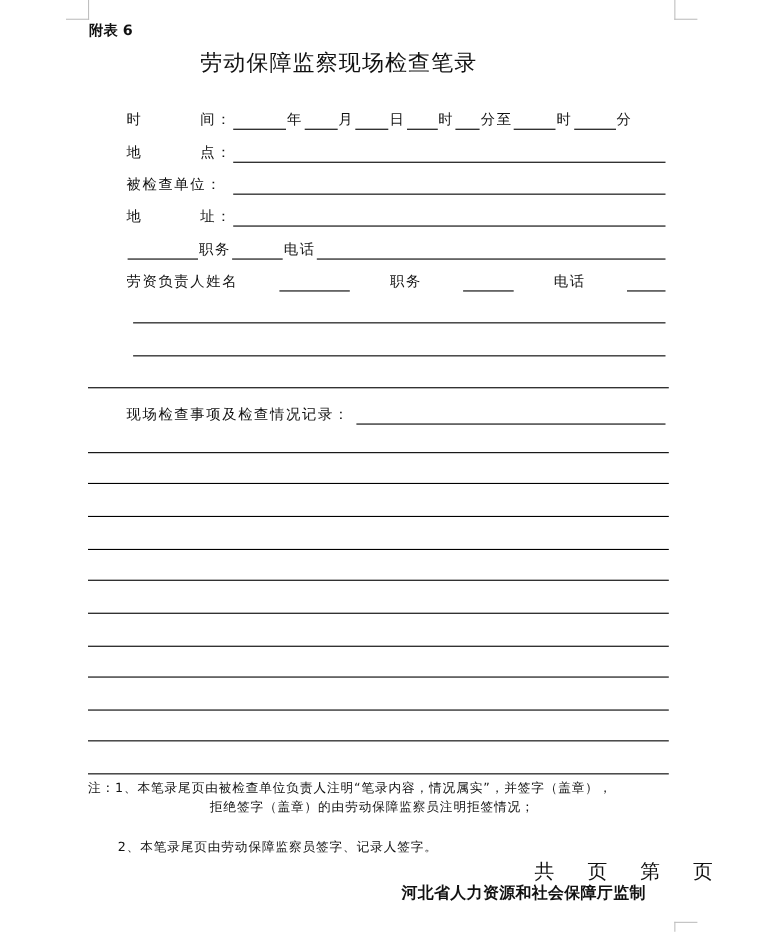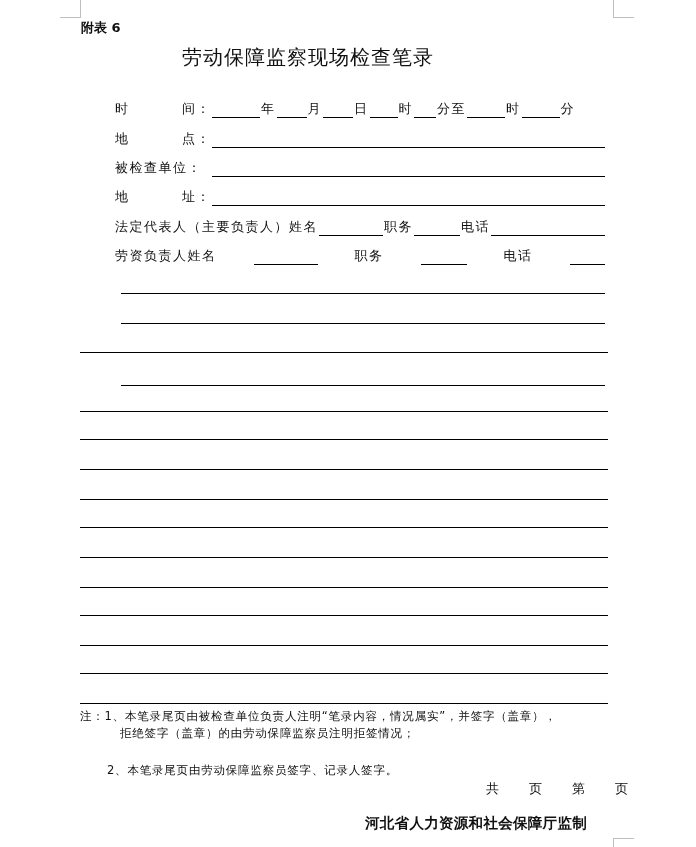--- a/index.html
+++ b/index.html
@@ -11,25 +11,25 @@
   .corner.br { left:613px; top:838px; border-width:1px 0 0 1px; height:9px; }
   .annex { position:absolute; left:81px; top:19px; font-size:13px; font-weight:bold; }
   .title { position:absolute; left:0; width:616px; top:44px; text-align:center; font-size:20px; letter-spacing:1px; }
   .row { position:absolute; left:115px; right:90px; display:flex; align-items:flex-end; font-size:13px; letter-spacing:1.5px; height:20px; }
   .lbl { white-space:nowrap; }
   .blank { border-bottom:1px solid #000; height:14px; margin:0 1px; }
   .fill { flex:1; }
   .spread { display:inline-flex; justify-content:space-between; }
   .rule { position:absolute; left:80px; width:528px; border-top:1.3px solid #000; }
   .notes { position:absolute; left:80px; top:708px; font-size:11.5px; line-height:17px; letter-spacing:0.8px; }
-  .notes .ind1 { padding-left:40px; }
+  .notes .ind1 { padding-left:40px;text-align:center; }
   .notes .ind2 { padding-left:27px;margin-top:20px; }
-  .pager { position:absolute; left:486px; top:780px; font-size:13px; }
+  .pager { position:absolute; left:486px; top:780px; font-size:18px; }
   .pager span { margin-right:30px; }
-  .issuer { position:absolute; left:365px; top:802px; font-size:14.5px; font-weight:bold; letter-spacing:0.3px;margin-top:12px; }
+  .issuer { position:absolute; left:365px; top:802px; font-size:14.5px; font-weight:bold; letter-spacing:0.3px; }
 </style>
 </head>
 <body>
 
 <div class="corner tl"></div>
 <div class="corner tr"></div>
 <div class="corner br"></div>
 
 <div class="annex">附表 6</div>
 <div class="title">劳动保障监察现场检查笔录</div>
@@ -70,21 +70,20 @@
 
 <div class="row" style="top:186px;">
   <span class="lbl spread" style="width:96px;">
     <span>地</span>
     <span>址：</span>
   </span>
   <span class="blank fill"></span>
 </div>
 
 <div class="row" style="top:216px;">
-  <span class="lbl">法定代表人（主要负责人）姓名</span>
   <span class="blank" style="width:64px;"></span>
   <span class="lbl">职务</span>
   <span class="blank" style="width:46px;"></span>
   <span class="lbl">电话</span>
   <span class="blank fill"></span>
 </div>
 
 <div class="row" style="top:245px;gap:36px;">
   <span class="lbl">劳资负责人姓名</span>
   <span class="blank" style="width:64px;"></span>
@@ -98,20 +97,21 @@
   <span class="blank fill" style="margin-left:6px;"></span>
 </div>
 
 <div class="row" style="top:304px;">
   <span class="blank fill" style="margin-left:6px;"></span>
 </div>
 
 <div class="rule" style="top:352px;"></div>
 
 <div class="row" style="top:366px;">
+  <span class="lbl">现场检查事项及检查情况记录：</span>
   <span class="blank fill" style="margin-left:6px;"></span>
 </div>
 
 <div class="rule" style="top:411px;"></div>
 <div class="rule" style="top:439px;"></div>
 <div class="rule" style="top:469px;"></div>
 <div class="rule" style="top:499px;"></div>
 <div class="rule" style="top:527px;"></div>
 <div class="rule" style="top:557px;"></div>
 <div class="rule" style="top:587px;"></div>

